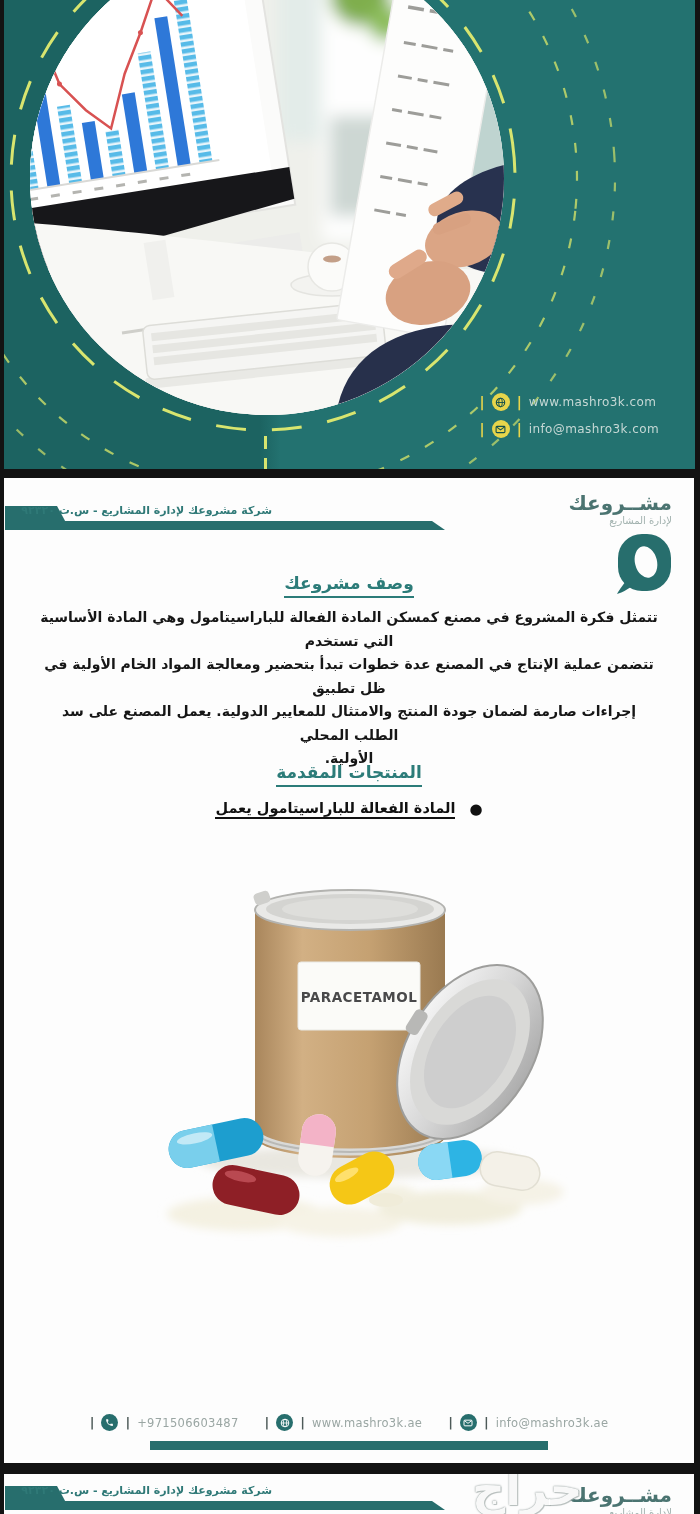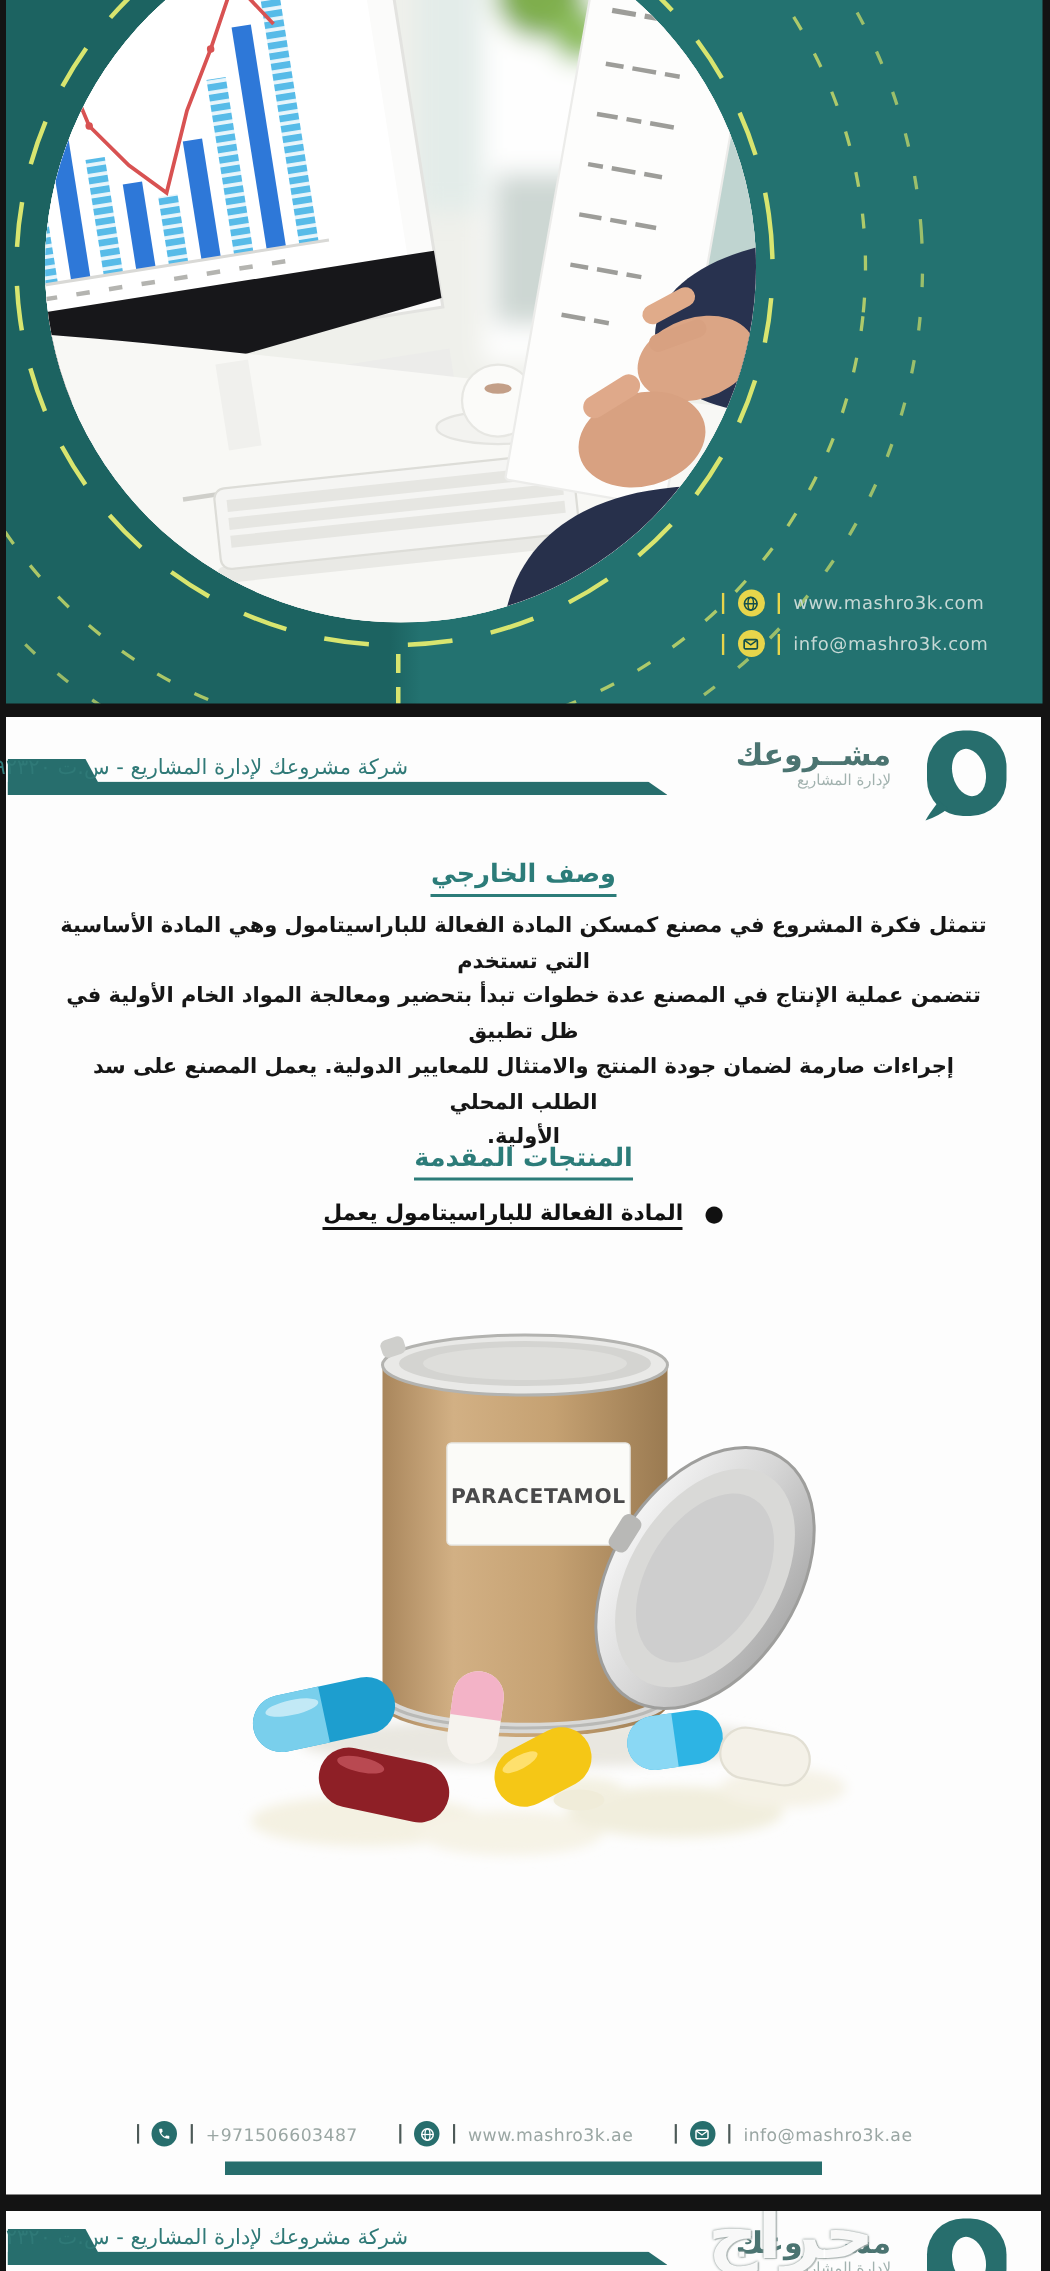--- a/index.html
+++ b/index.html
@@ -19,22 +19,22 @@
   .ycirc{width:18px;height:18px;border-radius:50%;background:#e7d54b;display:flex;align-items:center;justify-content:center;}
   .hero-contact-text{color:#c6d8d5;font-size:12px;letter-spacing:.4px;}
 
   
   .page{position:absolute;left:4px;top:478px;width:690px;height:985px;background:#fdfdfd;}
   .ribbon-block{position:absolute;left:1px;top:28px;width:65px;height:24px;background:#276e6d;
                 clip-path:polygon(0 0,calc(100% - 13px) 0,100% 100%,0 100%);}
   .ribbon-bar{position:absolute;left:1px;top:43px;width:440px;height:9px;background:#276e6d;
               clip-path:polygon(0 0,calc(100% - 13px) 0,100% 100%,0 100%);}
   .ribbon-text{position:absolute;left:68px;top:26px;width:200px;text-align:right;white-space:nowrap;
-               font-size:14px;font-weight:normal;color:#2f7977;direction:rtl;}
-  .logo{position:absolute;right:22px;top:8px;display:flex;align-items:flex-start;gap:22px;}
+               font-size:11px;font-weight:bold;color:#2f7977;direction:rtl;}
+  .logo{position:absolute;right:22px;top:8px;display:flex;align-items:flex-end;gap:5px;flex-direction:column;}
   .logo-texts{text-align:right;margin-top:6px;}
   .logo-title{font-size:20px;font-weight:bold;color:#4b7471;line-height:22px;direction:rtl;}
   .logo-sub{font-size:10px;color:#a2b2af;line-height:14px;direction:rtl;}
 
   .sec-title-wrap{position:absolute;left:0;width:100%;text-align:center;}
   .sec-title{display:inline-block;font-size:17px;font-weight:bold;color:#2c7c79;direction:rtl;
              border-bottom:2px solid #2c7c79;padding-bottom:3px;}
   .para{position:absolute;left:35px;top:128px;width:620px;text-align:center;direction:rtl;}
   .para div{font-size:14px;font-weight:bold;color:#161616;line-height:23.5px;}
   .bullet-wrap{position:absolute;left:0;top:320px;width:100%;text-align:center;direction:rtl;}
@@ -233,21 +233,21 @@
         <div class="logo-sub">لإدارة المشاريع</div>
       </div>
       <svg width="56" height="62" viewBox="0 0 56 62">
         <rect x="2" y="1" width="53" height="57" rx="24" fill="#276e6d"></rect>
         <path d="M10,48 Q3,57 1,61 Q10,58 16,53 Z" fill="#276e6d"></path>
         <ellipse cx="30" cy="29" rx="11" ry="16" fill="#fdfdfd" transform="rotate(-14 30 29)"></ellipse>
       </svg>
     </div>
 
     <div class="sec-title-wrap" style="top:95px;">
-      <span class="sec-title">وصف الخارجي</span>
+      <span class="sec-title">وصف مشروعك</span>
     </div>
     <div class="para">
       <div>تتمثل فكرة المشروع في مصنع كمسكن المادة الفعالة للباراسيتامول وهي المادة الأساسية التي تستخدم</div>
       <div>تتضمن عملية الإنتاج في المصنع عدة خطوات تبدأ بتحضير ومعالجة المواد الخام الأولية في ظل تطبيق</div>
       <div>إجراءات صارمة لضمان جودة المنتج والامتثال للمعايير الدولية. يعمل المصنع على سد الطلب المحلي</div>
       <div>الأولية.</div>
     </div>
 
     <div class="sec-title-wrap" style="top:284px;">
       <span class="sec-title">المنتجات المقدمة</span>

